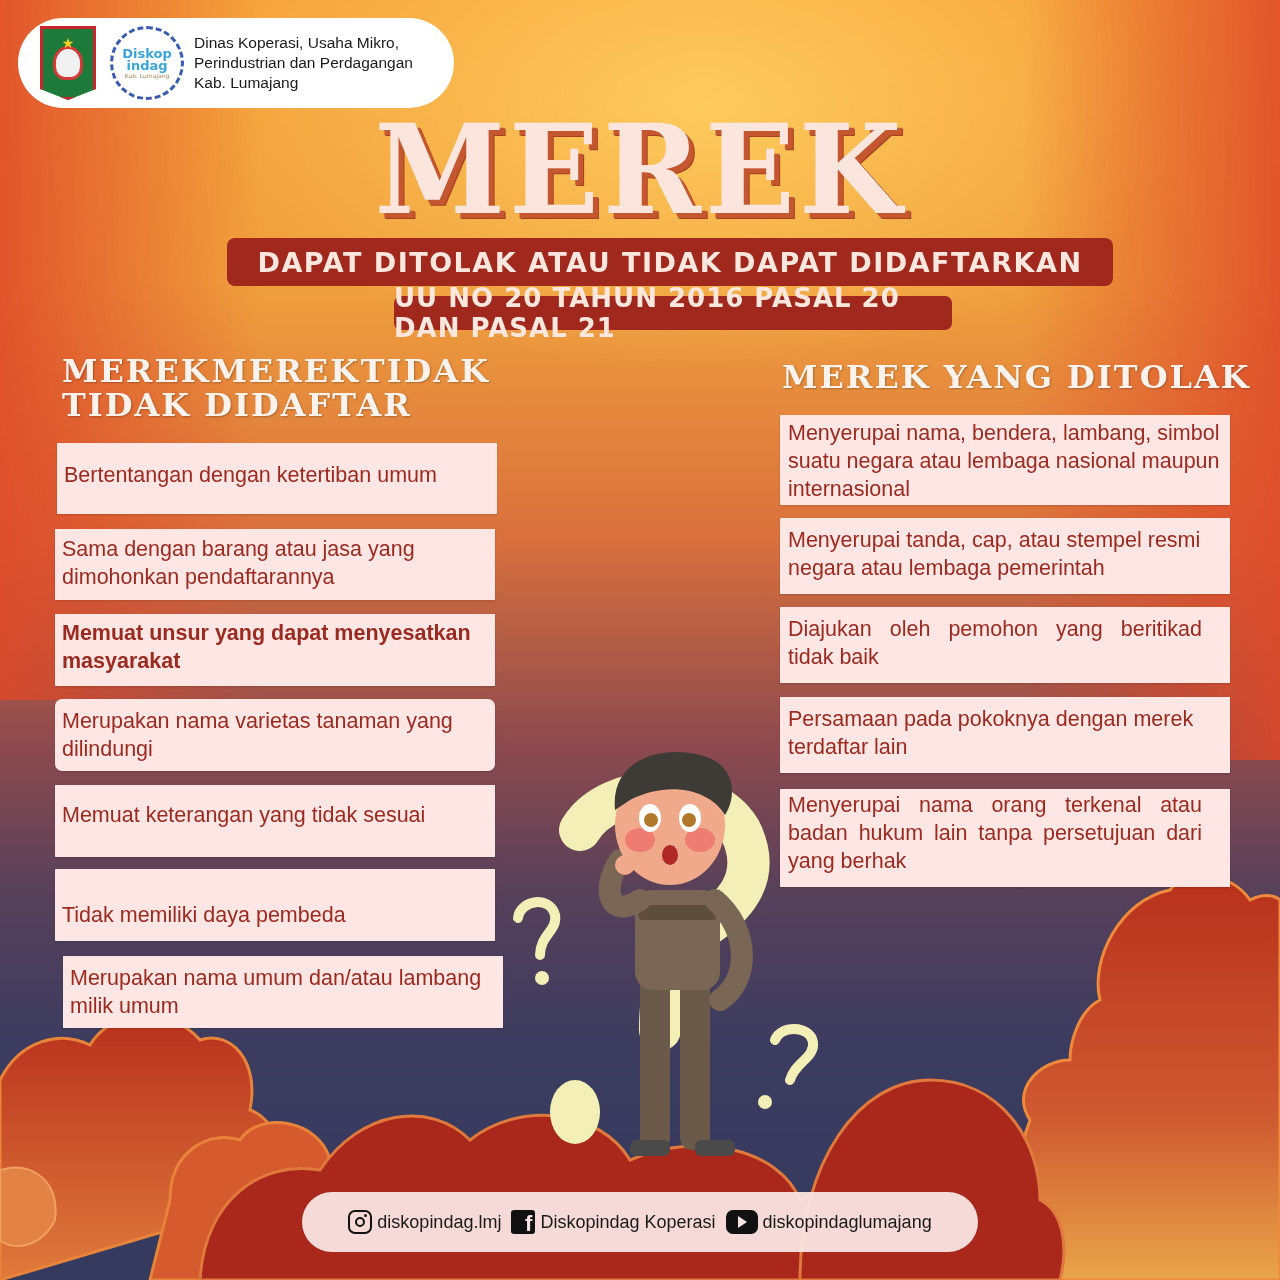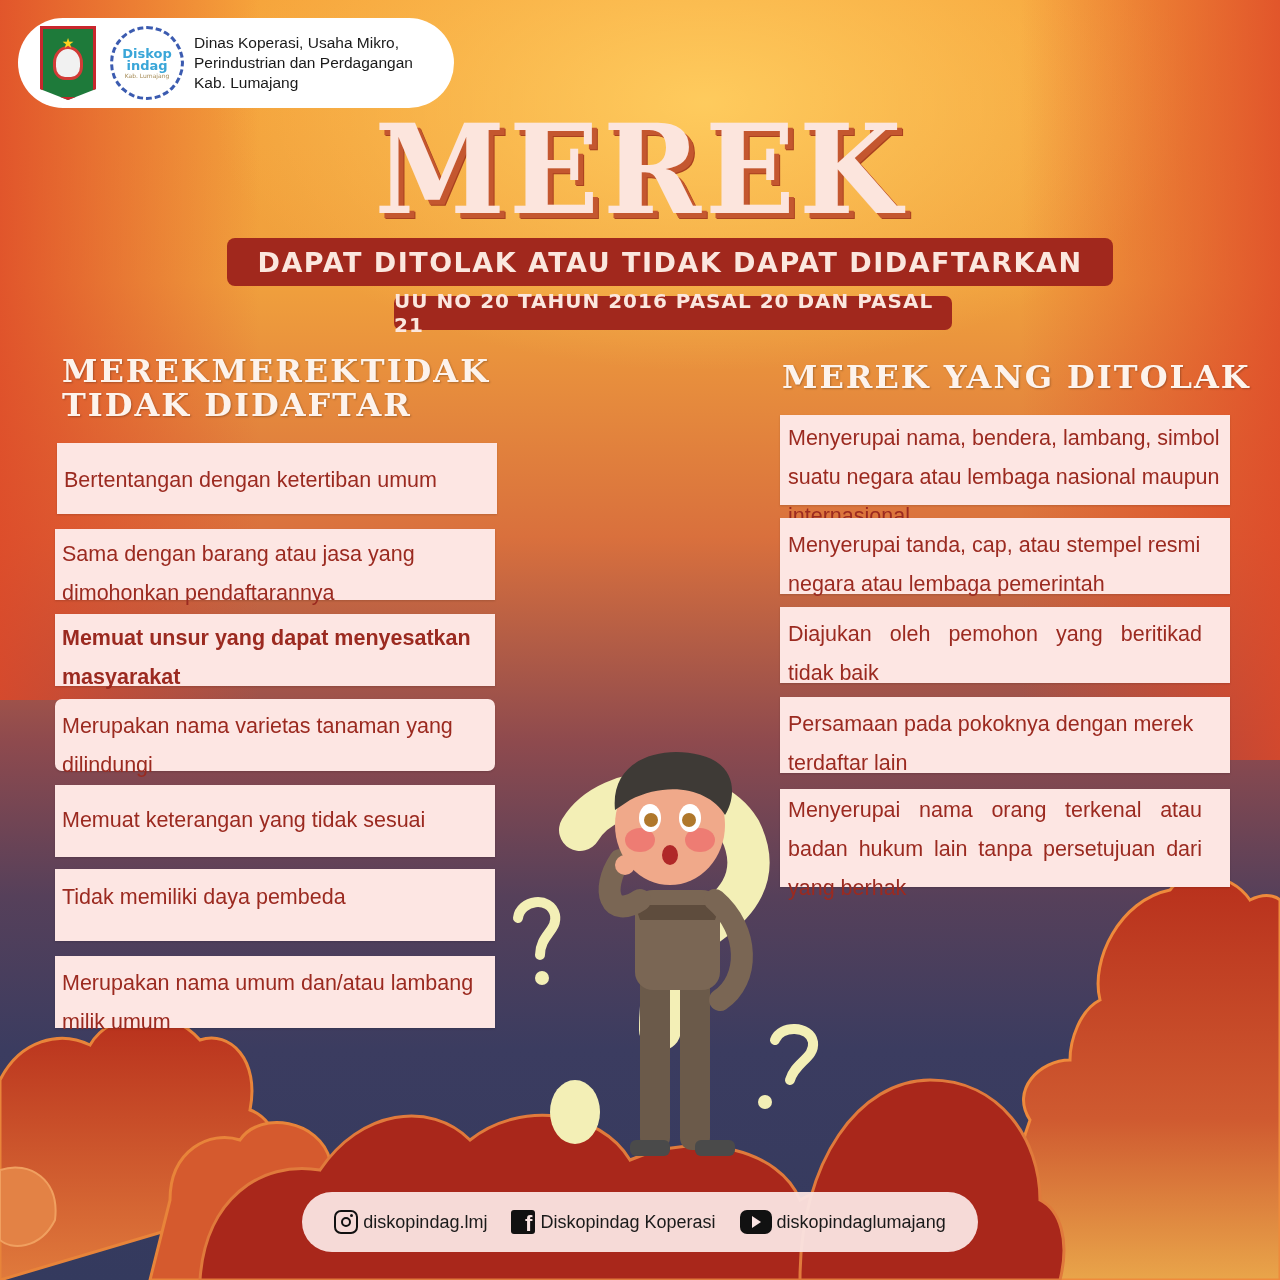--- a/index.html
+++ b/index.html
@@ -67,51 +67,51 @@
     font-family: "DejaVu Sans", sans-serif; font-weight: bold;
     font-size: 27px; color: #fbe7de; letter-spacing: 1.5px;
   }
   .law-banner {
     position: absolute; left: 394px; top: 296px; width: 558px; height: 34px;
     background: #a1281d; border-radius: 7px;
     display: flex; align-items: center; justify-content: center;
   }
   .law-banner span {
     font-family: "DejaVu Sans", sans-serif; font-weight: bold;
-    font-size: 20px; color: #fbe7de; letter-spacing: 1px;
+    font-size: 26px; color: #fbe7de; letter-spacing: 1px;
   }
 
   
   .col-heading {
     position: absolute; font-family: "DejaVu Serif", serif; font-weight: bold;
     color: #fdf3ec; font-size: 32px; letter-spacing: 2px; line-height: 34px;
     text-shadow: 1px 1px 2px rgba(0,0,0,0.25);
   }
   .col-heading.left { left: 62px; top: 354px; width: 428px; text-align: justify; text-align-last: left; }
   .col-heading.left .line1 { display: flex; justify-content: space-between; }
   .col-heading.right { left: 782px; top: 360px; }
 
   .card {
     position: absolute; background: #fde6e3;
     box-shadow: 0 1px 2px rgba(0,0,0,0.15);
     font-family: "Liberation Sans", sans-serif;
-    color: #9b2a20; font-size: 21.5px; line-height: 39px;
+    color: #9b2a20; font-size: 21.5px; line-height: 28px;
     padding: 4px 8px 0 7px;
   }
   .card .txt { display: block; }
   .card.just .txt { text-align: justify; text-align-last: left; }
 
   
   .illus { position: absolute; left: 500px; top: 740px; width: 340px; height: 440px; }
 
   
   .social-pill {
     position: absolute; left: 302px; top: 1192px; width: 676px; height: 60px;
     background: rgba(250,228,226,0.95); border-radius: 30px;
-    display: flex; align-items: center; justify-content: center; gap: 24px;
+    display: flex; align-items: center; justify-content: center; gap: 10px;
     font-family: "Liberation Sans", sans-serif; font-size: 18px; color: #1a1a1a;
   }
   .social-item { display: flex; align-items: center; gap: 5px; }
   .ig-icon {
     width: 24px; height: 24px; border: 2.2px solid #111; border-radius: 7px; position: relative;
   }
   .ig-icon::before {
     content: ""; position: absolute; left: 5px; top: 5px; width: 10px; height: 10px;
     border: 2px solid #111; border-radius: 50%; box-sizing: border-box;
   }
@@ -202,24 +202,24 @@
 </div>
 <div class="card" style="left:55px;top:614px;width:440px;height:72px;padding-top:5px;font-weight:bold;">
   <span class="txt">Memuat unsur yang dapat menyesatkan masyarakat</span>
 </div>
 <div class="card" style="left:55px;top:699px;width:440px;height:72px;padding-top:8px;border-radius:7px;">
   <span class="txt">Merupakan nama varietas tanaman yang dilindungi</span>
 </div>
 <div class="card" style="left:55px;top:785px;width:440px;height:72px;padding-top:16px;">
   <span class="txt">Memuat keterangan yang tidak sesuai</span>
 </div>
-<div class="card" style="left:55px;top:869px;width:440px;height:72px;padding-top:9px;">
+<div class="card" style="left:55px;top:869px;width:440px;height:72px;padding-top:32px;">
   <span class="txt">Tidak memiliki daya pembeda</span>
 </div>
-<div class="card" style="left:55px;top:956px;width:440px;height:72px;padding-top:8px;">
+<div class="card" style="left:63px;top:956px;width:440px;height:72px;padding-top:8px;">
   <span class="txt">Merupakan nama umum dan/atau lambang milik umum</span>
 </div>
 
 <div class="col-heading right">MEREK YANG DITOLAK</div>
 
 <div class="card" style="left:780px;top:415px;width:450px;height:90px;padding-left:8px;">
   <span class="txt">Menyerupai nama, bendera, lambang, simbol suatu negara atau lembaga nasional maupun internasional</span>
 </div>
 <div class="card" style="left:780px;top:518px;width:450px;height:76px;padding-left:8px;padding-top:8px;">
   <span class="txt">Menyerupai tanda, cap, atau stempel resmi negara atau lembaga pemerintah</span>

